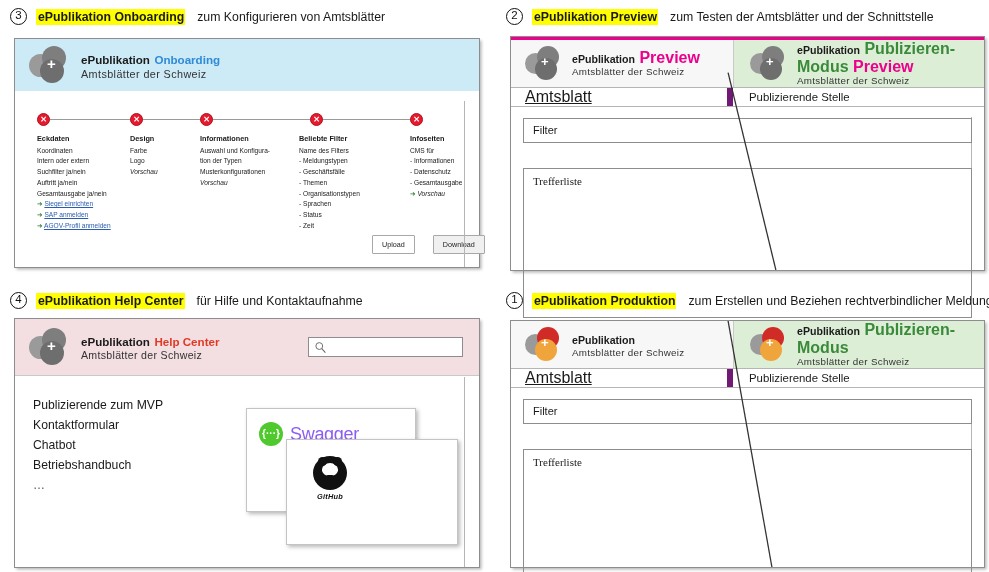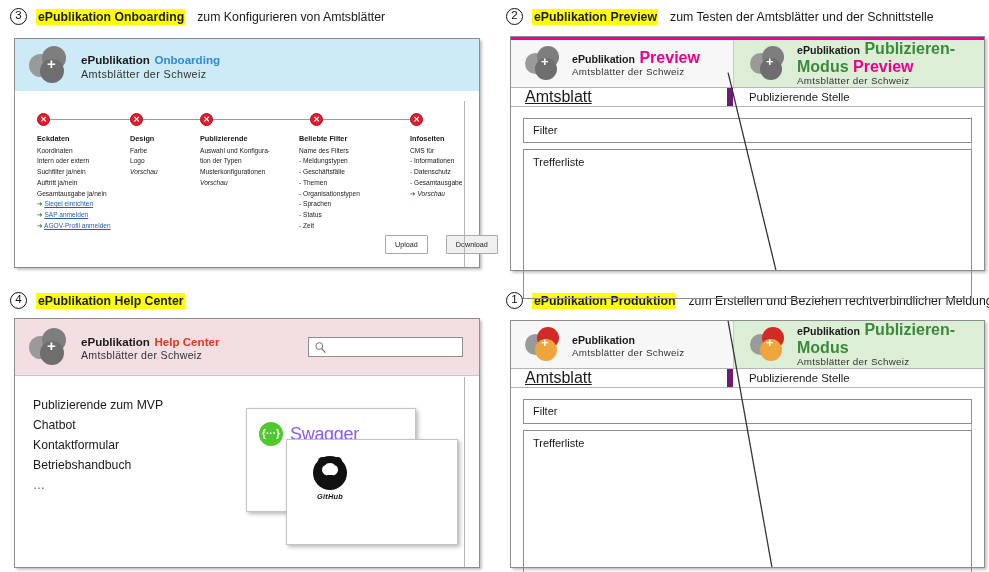--- a/index.html
+++ b/index.html
@@ -48,42 +48,42 @@
     display:flex;align-items:center;justify-content:center;}
   .tnode i{color:#fff;font-size:8px;font-style:normal;font-weight:bold;line-height:1;}
 
   .cols{position:absolute;left:22px;top:94px;width:440px;}
   .col{position:absolute;top:0;font-size:6.6px;line-height:1.62;color:#1a1a1a;}
   .col b{font-size:7.3px;display:block;margin-bottom:1px;}
   .col .it{font-style:italic;}
   .col .lnk{color:#2a5db0;text-decoration:underline;}
   .col .arrow{color:#2a7a2a;font-style:normal;}
 
-  .btnrow{position:absolute;left:370px;top:196px;display:flex;gap:18px;}
+  .btnrow{position:absolute;left:357px;top:196px;display:flex;gap:18px;}
   .btn{border:1px solid #a8a8a8;background:#f0f0f0;font-size:7.2px;color:#222;
     padding:4px 9px;border-radius:1px;}
   .btn.white{background:#fff;}
 
   
   .split{border:1px solid #8d8d8d;}
   .split .topbar{position:absolute;left:0;right:0;top:0;height:3px;}
   .split .heads{display:flex;height:50px;}
   .split .hL{flex:0 0 222px;background:#f7f7f7;display:flex;align-items:center;padding-left:14px;box-sizing:border-box;}
   .split .hR{flex:1 1 auto;background:#ddeed7;display:flex;align-items:center;padding-left:16px;box-sizing:border-box;border-left:1px solid #c9c9c9;}
   .split .blogo{width:36px;height:34px;margin-right:11px;}
   .split .brand1{font-size:10.6px;}
   .split .brand2{font-size:9.8px;letter-spacing:.3px;}
   .split .tabs{display:flex;height:27px;border-top:1px solid #b5b5b5;border-bottom:1px solid #b5b5b5;background:#fff;}
   .split .tabL{flex:0 0 222px;display:flex;align-items:center;padding-left:14px;box-sizing:border-box;font-size:16px;border-right:6px solid #701a75;text-decoration:underline;}
   .split .tabR{flex:1 1 auto;display:flex;align-items:center;padding-left:16px;box-sizing:border-box;font-size:11.4px;}
   .split .body{position:relative;flex:1 1 auto;padding:11px 12px 0 12px;box-sizing:border-box;}
   .fbox{border:1px solid #8d8d8d;box-sizing:border-box;background:transparent;
     font-size:11px;padding:6px 9px;position:relative;z-index:2;}
   .fbox.filter{height:25px;display:flex;align-items:center;}
-  .fbox.treffer{margin-top:6px;}
+  .fbox.treffer{margin-top:25px;font-family:Liberation Serif, serif;}
   .diag{position:absolute;left:0;top:0;width:100%;height:100%;pointer-events:none;z-index:5;}
   .inner-col{position:absolute;top:0;bottom:0;width:1px;background:#b5b5b5;}
 
   #p2{left:510px;top:36px;width:475px;height:235px;display:flex;flex-direction:column;}
   #p2 .topbar{background:#ec008c;}
   #p2 .fbox.treffer{height:150px;}
   #p1{left:510px;top:320px;width:475px;height:248px;display:flex;flex-direction:column;}
   #p1 .fbox.treffer{height:160px;}
 
   .accent-pink{color:#ec008c;font-weight:bold;}
@@ -133,20 +133,21 @@
 
   <div class="qhead" style="left:506px;top:8px;">
     <div class="numcircle">2</div>
     <span class="htitle">ePublikation Preview</span>
     <span class="hrest">zum Testen der Amtsblätter und der Schnittstelle</span>
   </div>
 
   <div class="qhead" style="left:10px;top:292px;">
     <div class="numcircle">4</div>
     <span class="htitle">ePublikation Help Center</span>
+    <span class="hrest">für Hilfe und Kontaktaufnahme</span>
   </div>
 
   <div class="qhead" style="left:506px;top:292px;">
     <div class="numcircle">1</div>
     <span class="htitle">ePublikation Produktion</span>
     <span class="hrest">zum Erstellen und Beziehen rechtverbindlicher Meldungen</span>
   </div>
 
   <div class="panel shadow" id="p3">
     <div class="hdr">
@@ -197,21 +198,21 @@
       </div>
 
       <div class="col" style="left:93px;width:60px;">
         <b>Design</b>
         <div>Farbe</div>
         <div>Logo</div>
         <div class="it">Vorschau</div>
       </div>
 
       <div class="col" style="left:163px;width:100px;">
-        <b>Publizierende</b>
+        <b>Informationen</b>
         <div>Auswahl und Konfigura-</div>
         <div>tion der Typen</div>
         <div>Musterkonfigurationen</div>
         <div class="it">Vorschau</div>
       </div>
 
       <div class="col" style="left:262px;width:100px;">
         <b>Beliebte Filter</b>
         <div>Name des Filters</div>
         <div>- Meldungstypen</div>
@@ -344,22 +345,22 @@
       <div class="searchbox">
         <svg width="13" height="13" viewBox="0 0 16 16">
           <circle cx="6.5" cy="6.2" r="4.2" fill="none" stroke="#6d6d6d" stroke-width="1.2"></circle>
           <line x1="9.6" y1="9.4" x2="14" y2="14.2" stroke="#6d6d6d" stroke-width="1.4"></line>
         </svg>
       </div>
     </div>
 
     <div class="hclist">
       <div>Publizierende zum MVP</div>
+      <div>Kontaktformular</div>
       <div>Chatbot</div>
-      <div>Kontaktformular</div>
       <div>Betriebshandbuch</div>
       <div class="dots">…</div>
     </div>
 
     <div class="inner-col" style="right:14px;top:58px;bottom:0;"></div>
   </div>
 
   <div class="card" id="swaggerCard">
     <div class="swaglogo">
       <div class="sw-circle">{···}</div>

